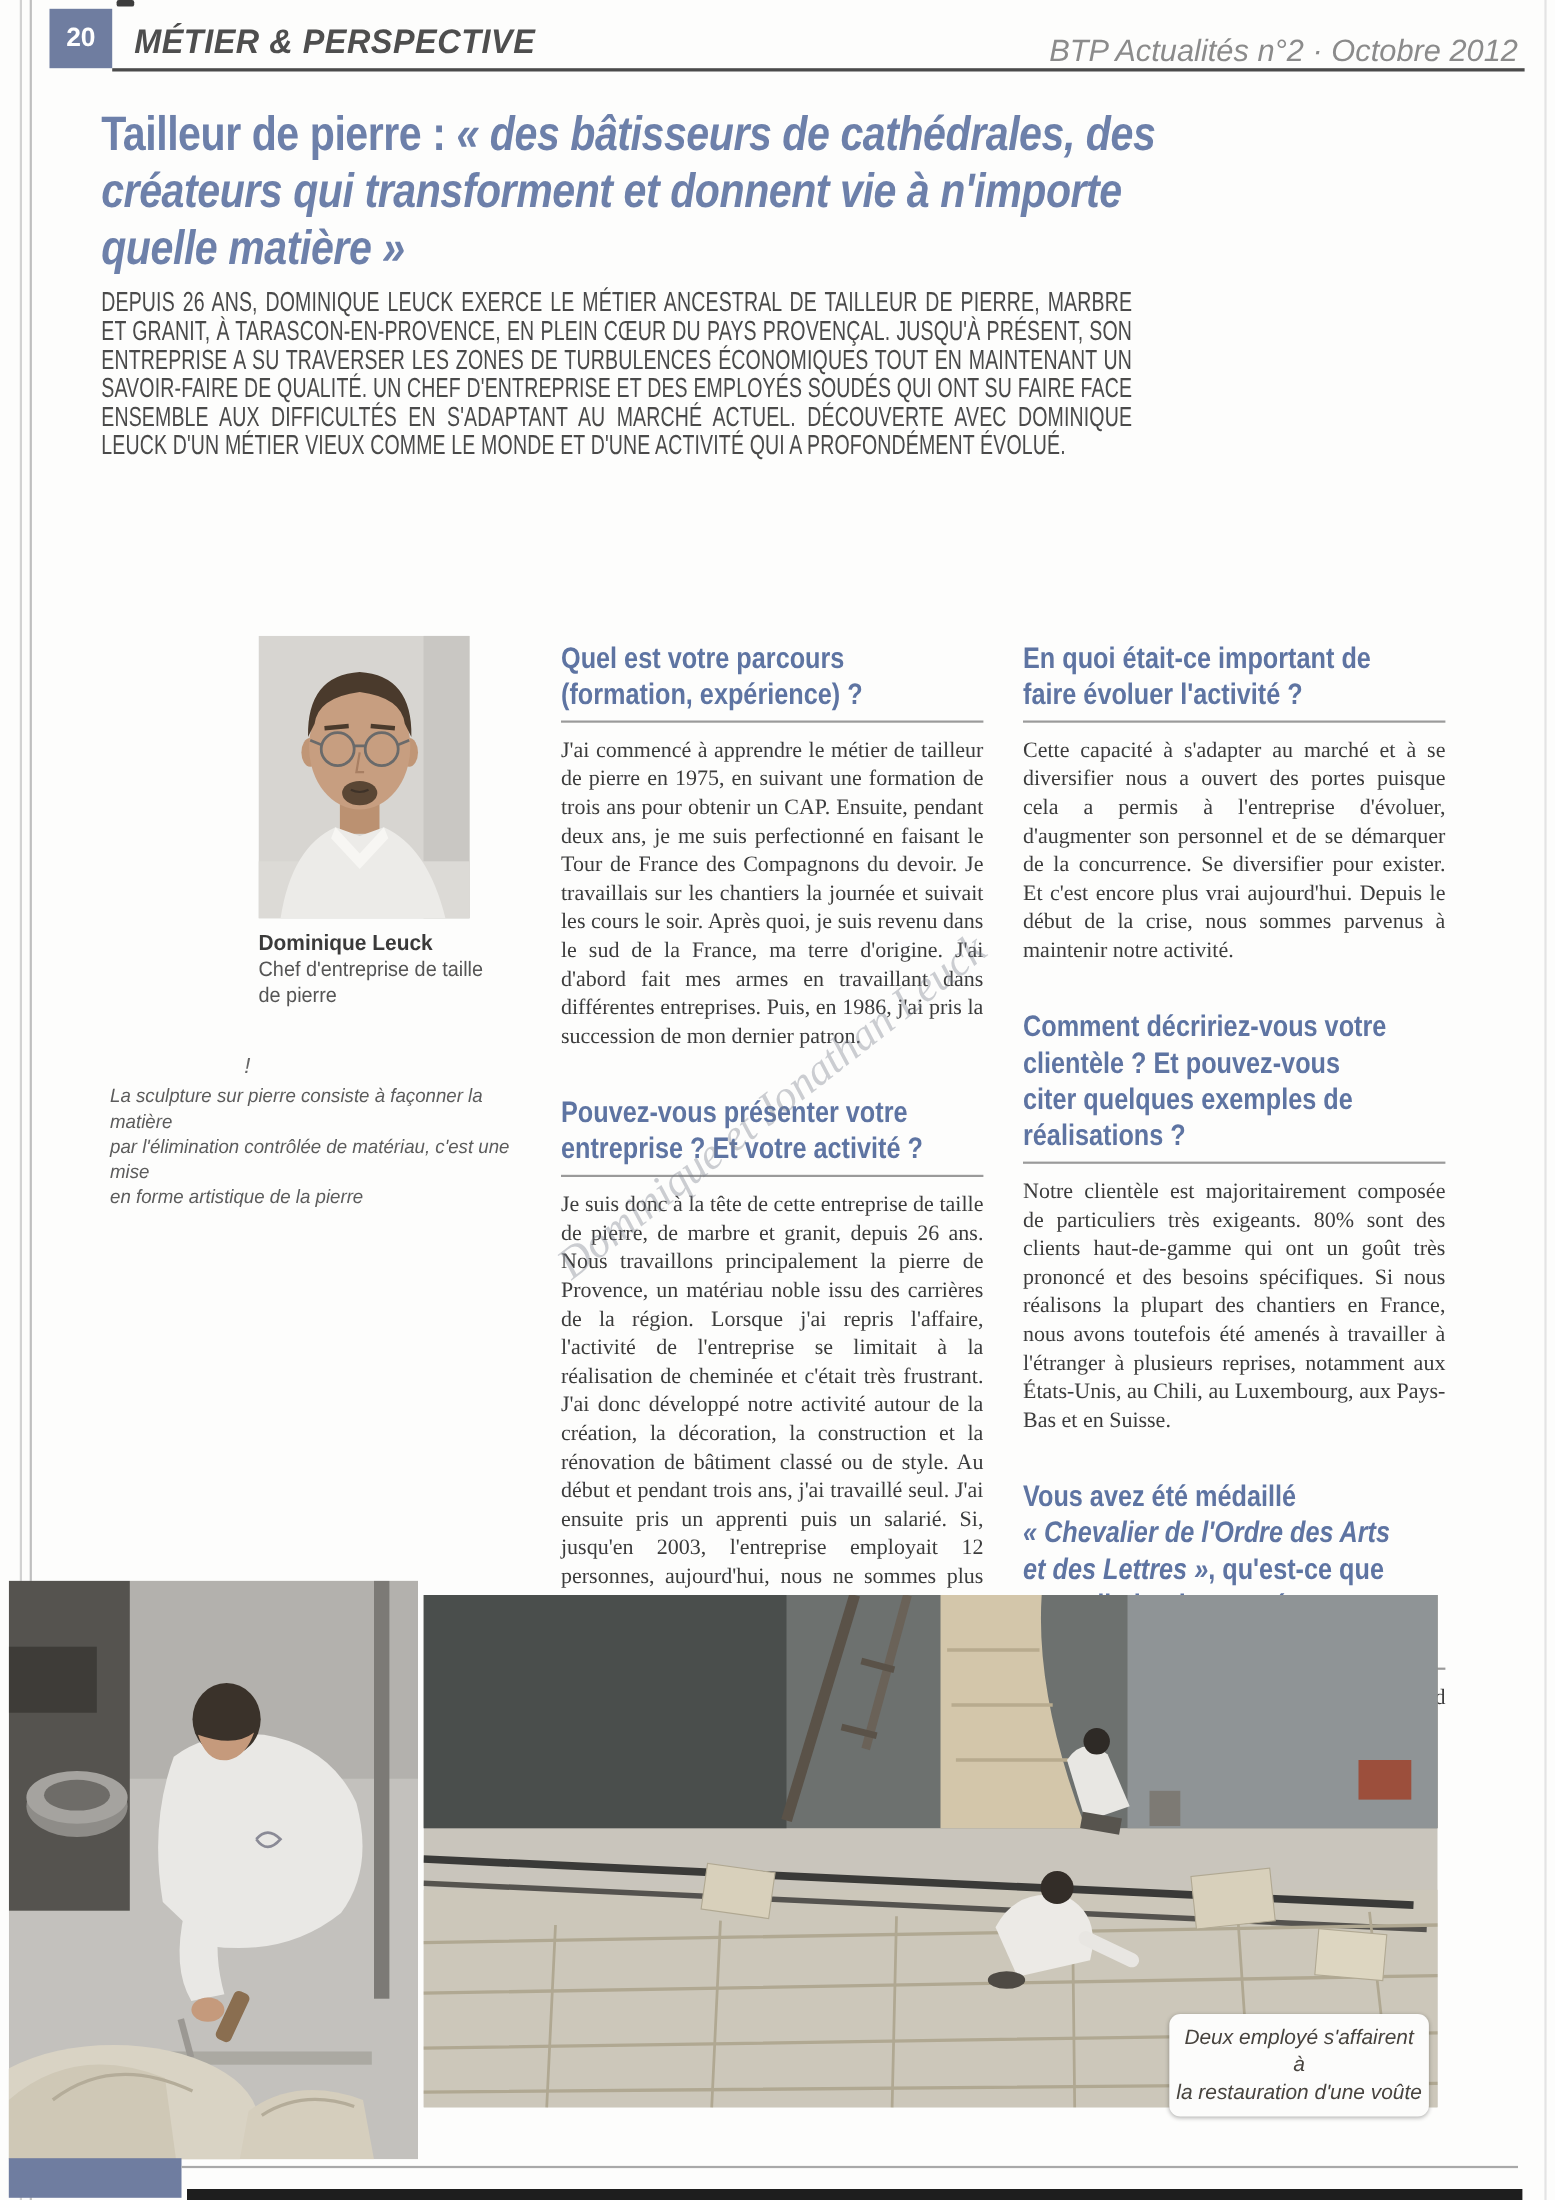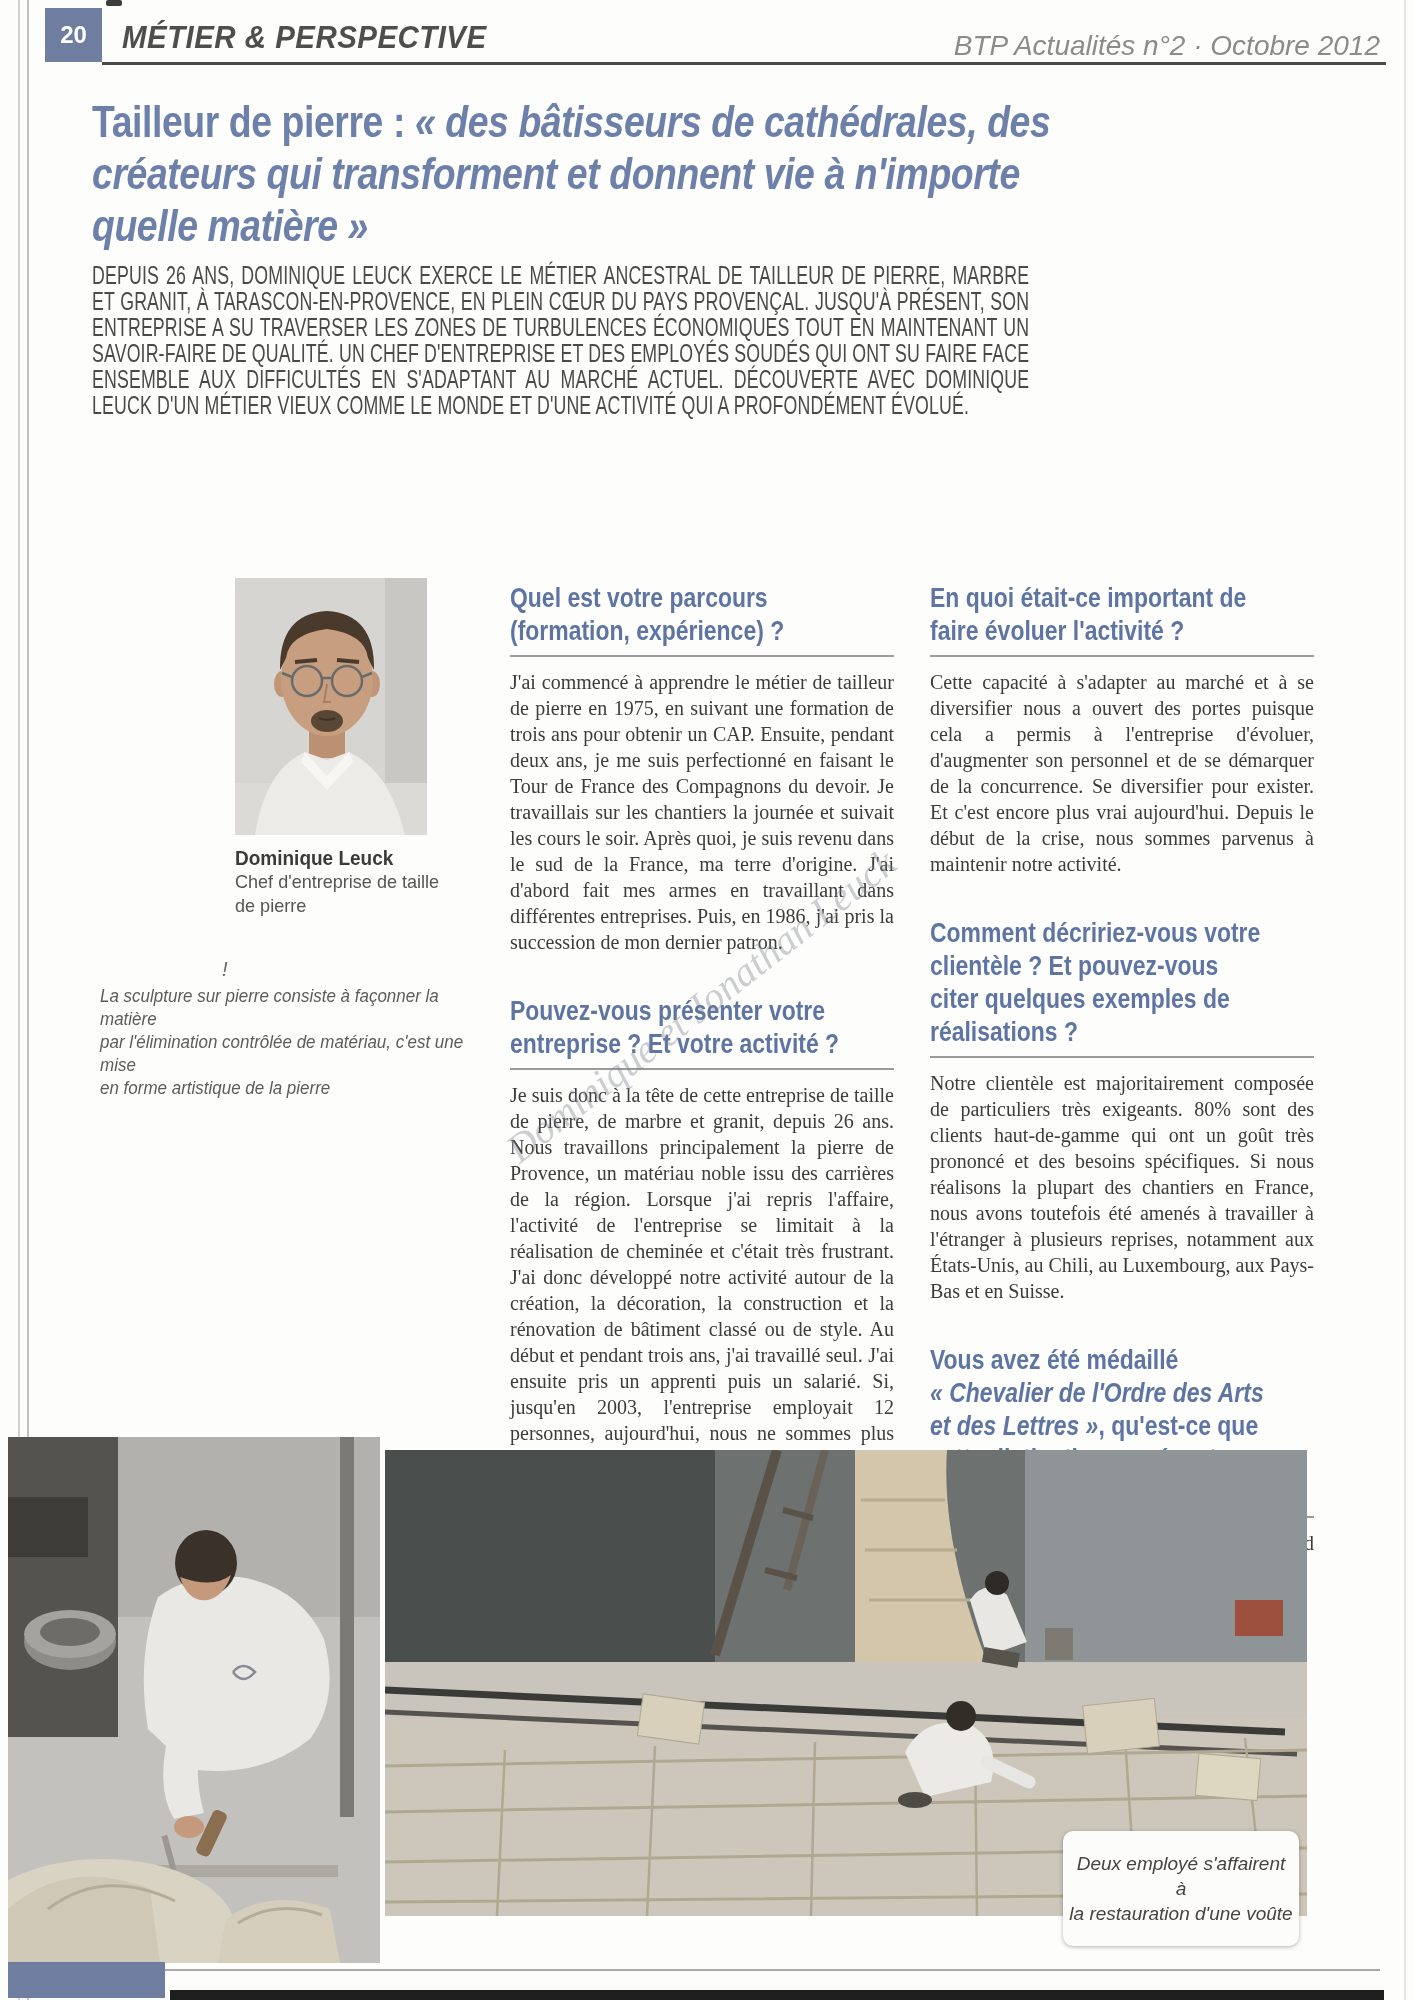--- a/index.html
+++ b/index.html
@@ -59,21 +59,21 @@
 
   
   .watermark { position:absolute; left:497px; top:1135px; transform:rotate(-38deg); transform-origin:0 0;
     font-family:"Liberation Serif", serif; font-style:italic; font-size:40px; color:rgba(120,125,140,0.38);
     white-space:nowrap; z-index:5; }
 
   
   .photo-left { position:absolute; left:8px; top:1437px; width:372px; height:526px; }
   .photo-right { position:absolute; left:385px; top:1450px; width:922px; height:466px; }
   .photo-left svg, .photo-right svg, .portrait svg { display:block; }
-  .photo-caption-box { position:absolute; left:1063px; top:1831px; width:224px; padding:20px 6px;
+  .photo-caption-box { position:absolute; left:1063px; top:1831px; width:224px; padding:9px 6px;
     background:#fcfcfb; border-radius:10px; box-shadow:0 1px 4px rgba(0,0,0,0.3);
     font-size:19px; line-height:25px; font-style:italic; color:#47433e; text-align:center; white-space:pre-line; z-index:6; }
 
   
   .footer-box { position:absolute; left:8px; top:1962px; width:157px; height:36px; background:#6f7da0; }
   .footer-line { position:absolute; left:165px; top:1969px; width:1215px; height:2px; background:#a9a9a9; }
   .footer-strip { position:absolute; left:170px; top:1990px; width:1214px; height:10px; background:#1e1e1e; }
 </style>
 </head>
 <body>

